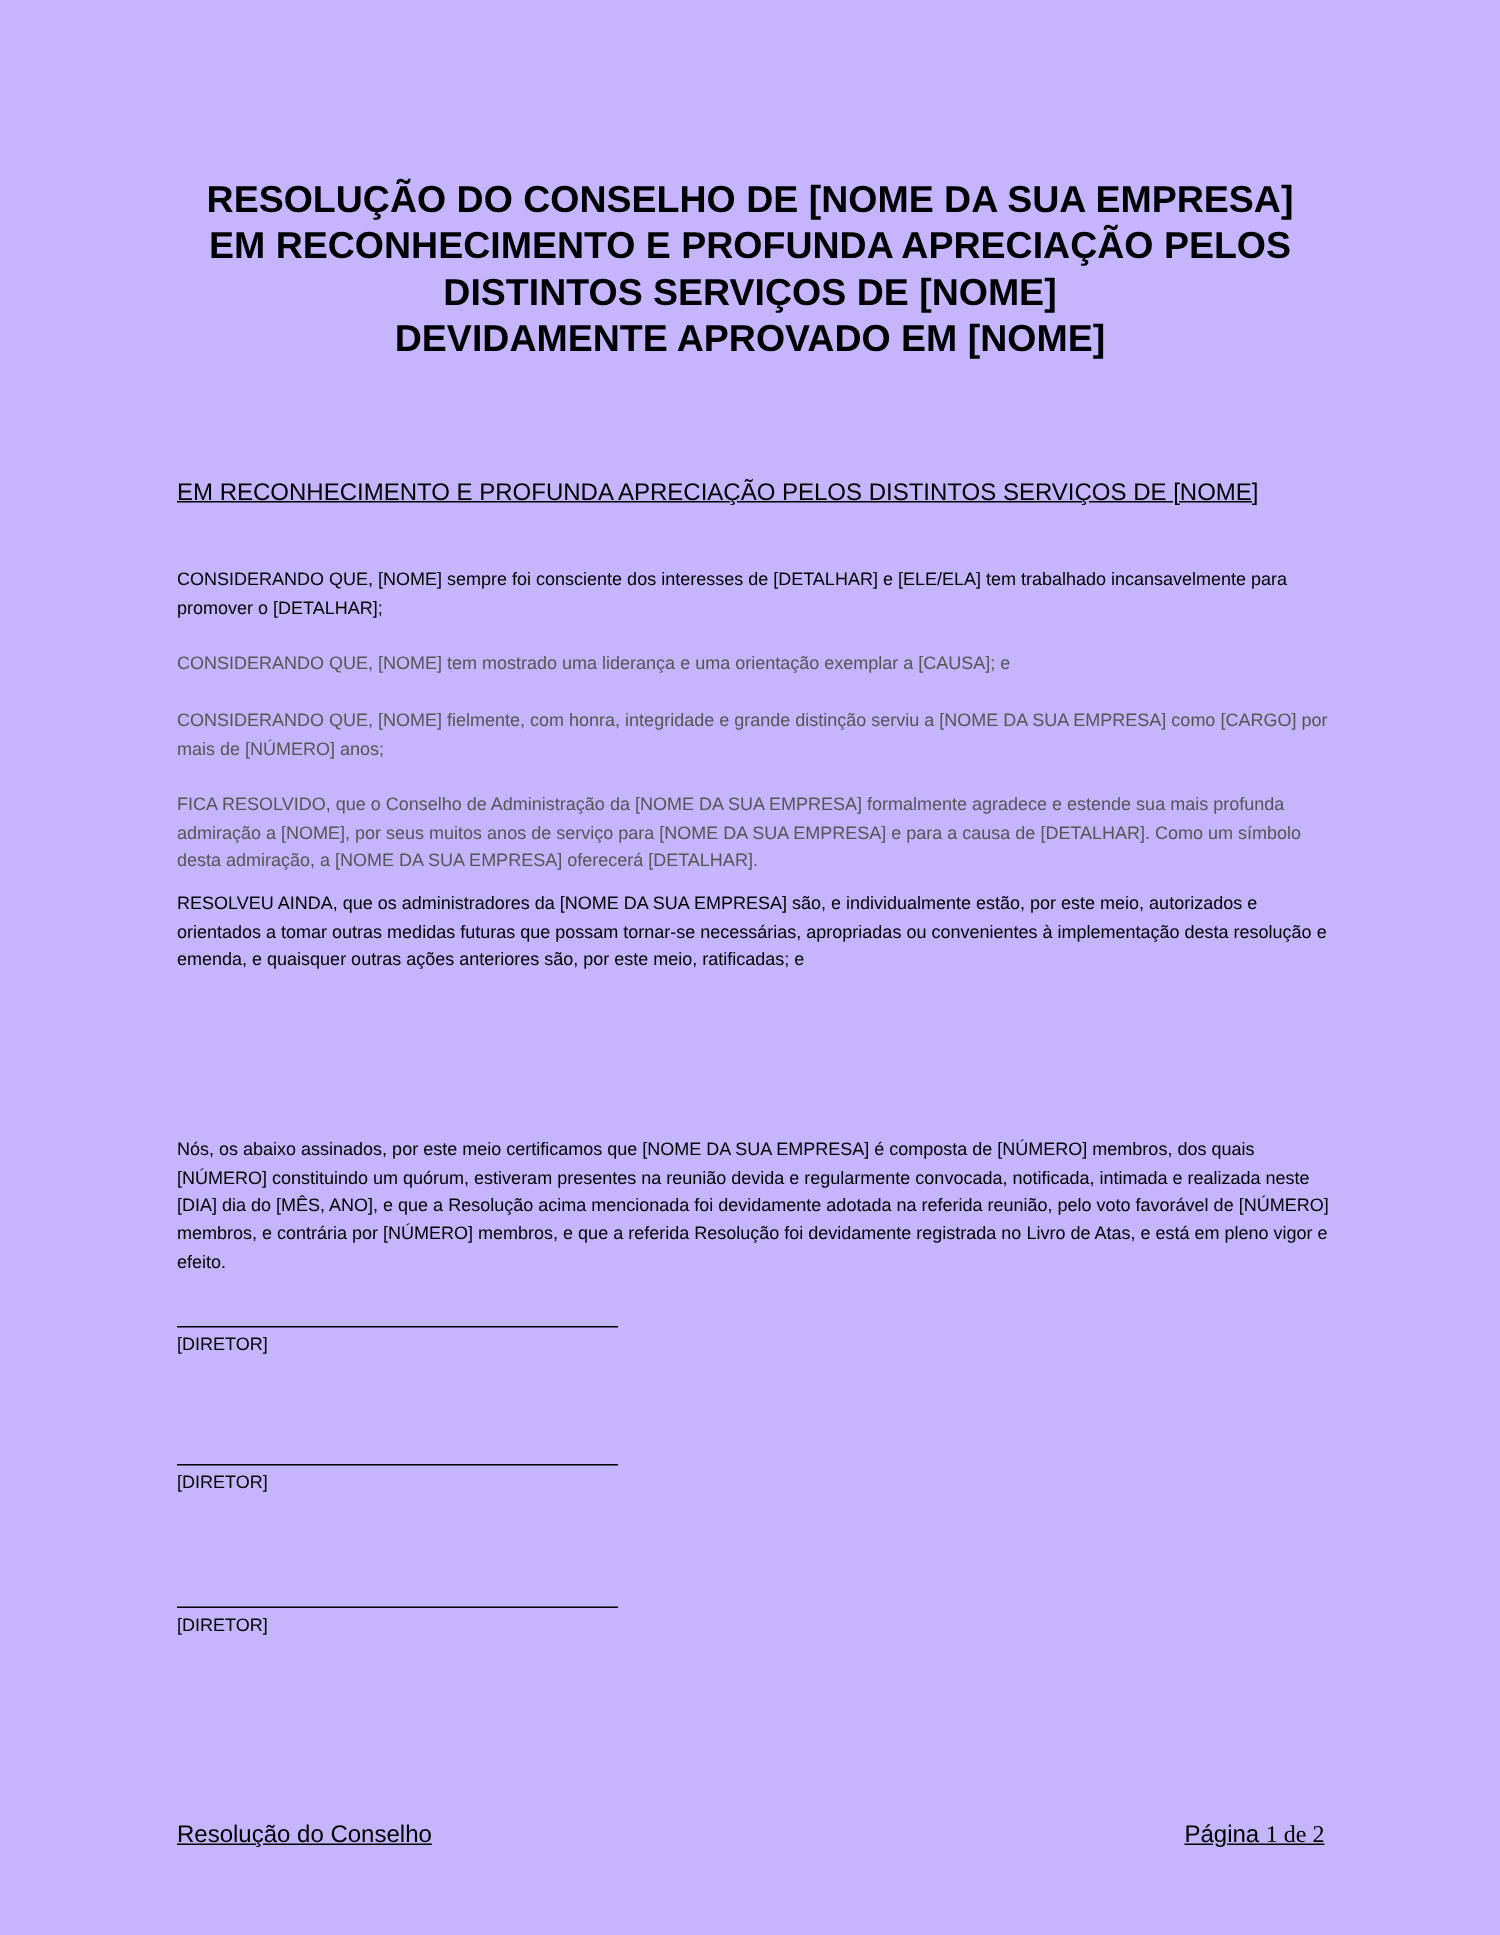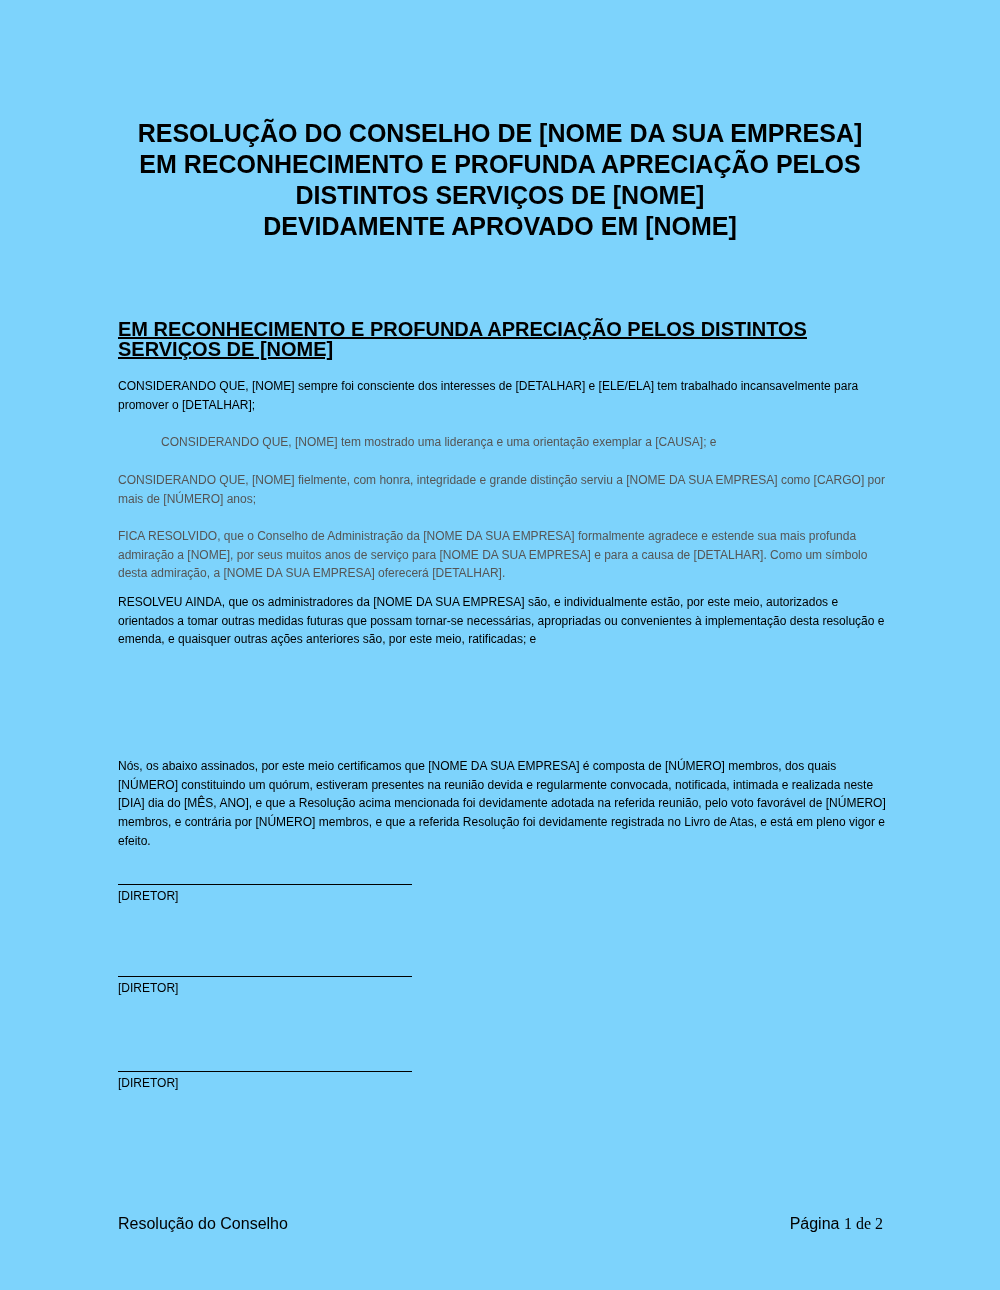--- a/index.html
+++ b/index.html
@@ -1,36 +1,36 @@
 <!DOCTYPE html>
 <html><head>
 <meta charset="utf-8">
 <style>
   html, body { margin:0; padding:0; background:#ffffff; }
   body { width:1000px; height:1290px; position:relative; overflow:hidden; font-family:"Liberation Sans", sans-serif; color:#000; }
-  .page { position:absolute; left:0; top:0; width:1000px; height:1290px; background:#7dd3fc; }
+  .page { position:absolute; left:0; top:0; width:1000px; height:1290px; background:#c4b5fd; }
   .title { position:absolute; left:100px; top:118px; width:800px; text-align:center; font-weight:bold; font-size:25px; line-height:31px; color:#000; }
   .title div { white-space:nowrap; }
-  .heading { position:absolute; left:118px; top:319px; width:760px; font-weight:bold; font-size:20px; line-height:20px; text-decoration:underline; color:#000; }
+  .heading { position:absolute; left:118px; top:319px; width:760px; font-weight:normal; font-size:16px; line-height:20px; text-decoration:underline; color:#000; }
   .para { position:absolute; left:118px; width:770px; font-size:12px; line-height:18.7px; }
   .black { color:#000; }
   .gray { color:#555; }
   .p1 { top:377px; }
-  .p2 { top:433px;margin-left:43px; }
+  .p2 { top:433px; }
   .p3 { top:471px; }
   .p4 { top:527px; }
   .p5 { top:593px; }
   .p6 { top:757px; }
   .sig { position:absolute; left:118px; width:294px; }
   .sig .line { border-top:1.3px solid #000; width:294px; height:0; }
   .sig .label { font-size:12px; line-height:20px; margin-top:1px; }
   .s1 { top:884px; }
   .s2 { top:976px; }
   .s3 { top:1071px; }
-  .footer { position:absolute; left:118px; top:1214px; width:765px; font-size:16px; line-height:20px; display:flex; justify-content:space-between; }
+  .footer { position:absolute; left:118px; top:1214px; width:765px; font-size:16px; line-height:20px; display:flex; justify-content:space-between;text-decoration:underline; }
   .footer .pg-num { font-family:"Liberation Serif", serif; }
 </style>
 </head>
 <body>
 
 <div class="page">
   <div class="title">
     <div>RESOLUÇÃO DO CONSELHO DE [NOME DA SUA EMPRESA]</div>
     <div>EM RECONHECIMENTO E PROFUNDA APRECIAÇÃO PELOS</div>
     <div>DISTINTOS SERVIÇOS DE [NOME]</div>

